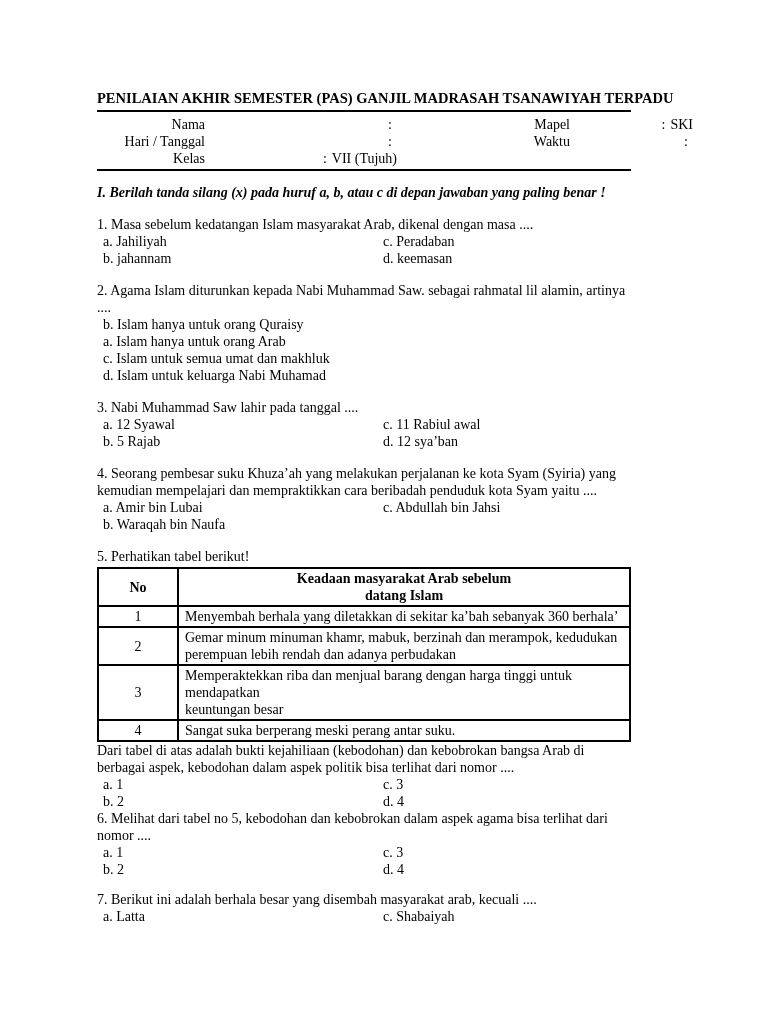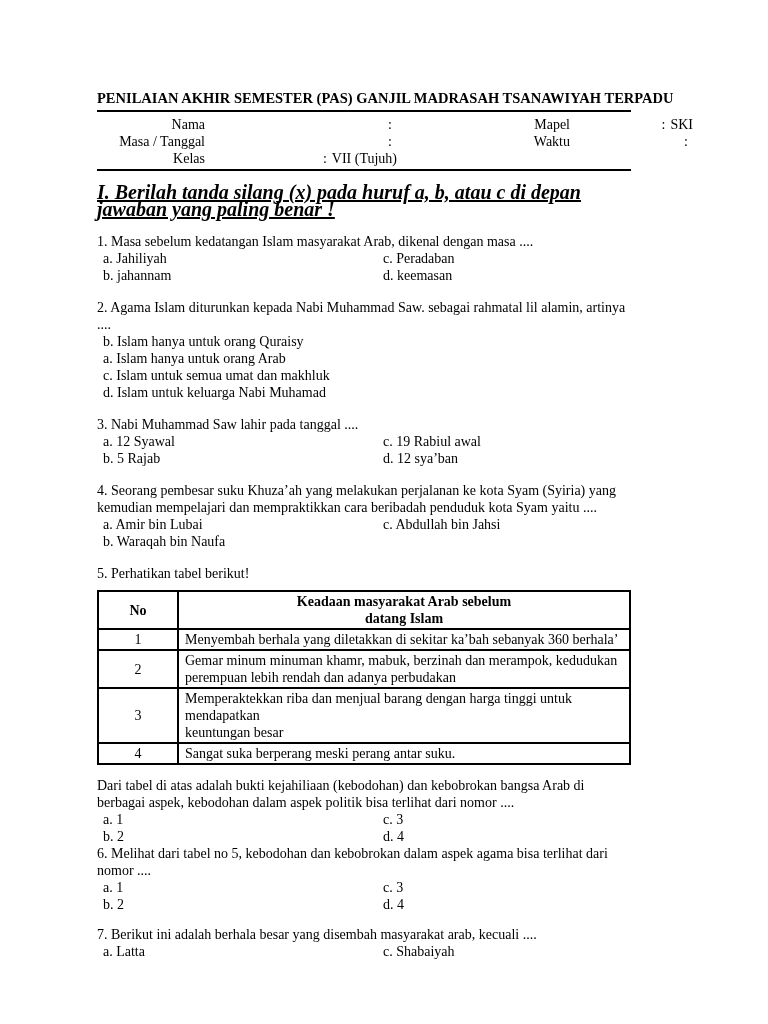--- a/index.html
+++ b/index.html
@@ -29,56 +29,56 @@
   }
   .fcol { position:absolute; top:4px; }
   .fcol-left { left:8px; width:292px; }
   .fcol-right { left:303px; width:268px;margin-left:25px; }
   .frow { display:grid; line-height:17px; }
   .fcol-left .frow { grid-template-columns:100px auto; }
   .fcol-right .frow { grid-template-columns:145px auto; }
   .fval { margin-left:5px; }
 
   
-  .instruction { margin-top:13px; font-weight:bold; font-style:italic; font-size:20px;text-decoration:underline; }
+  .instruction { margin-top:13px; font-weight:bold; font-style:italic; font-size:14px; }
 
   
   .q { margin-top:15px; }
   .q-tight { margin-top:0; }
   .q-small { margin-top:13px; }
   .q-text { }
   .opts2 { display:grid; grid-template-columns:280px auto; padding-left:6px; }
   .opts1 { padding-left:6px; }
   .opts1 div { display:block; }
 
   
-  .tbl { border-collapse:collapse; width:100%; margin-top:8px; }
+  .tbl { border-collapse:collapse; width:100%; margin-top:2px; }
   .tbl th, .tbl td { border:2px solid #000; font-size:14px; line-height:17px; vertical-align:middle; }
   .tbl th { font-weight:bold; text-align:center; white-space:pre-line; padding:1px 6px; }
   .no-cell { width:80px; text-align:center; }
   .desc-cell { padding:1px 6px; white-space:pre-line; }
-  .after-table { margin-top:12px; }
+  .after-table { margin-top:0; }
 </style>
 </head>
 <body>
 
 <div class="page">
 
   <div class="title-block">
     <div>PENILAIAN AKHIR SEMESTER (PAS) GANJIL MADRASAH TSANAWIYAH TERPADU</div>
   </div>
 
   <div class="info-form">
     <div class="fcol fcol-left">
       <div class="frow">
         <span>Nama</span>
         <span><span>:</span><span class="fval"></span></span>
       </div>
       <div class="frow">
-        <span>Masa / Tanggal</span>
+        <span>Hari / Tanggal</span>
         <span><span>:</span><span class="fval"></span></span>
       </div>
       <div class="frow">
         <span>Kelas</span>
         <span><span>:</span><span class="fval">VII (Tujuh)</span></span>
       </div>
     </div>
     <div class="fcol fcol-right">
       <div class="frow">
         <span>Mapel</span>
@@ -110,21 +110,21 @@
       <div>a. Islam hanya untuk orang Arab</div>
       <div>c. Islam untuk semua umat dan makhluk</div>
       <div>d. Islam untuk keluarga Nabi Muhamad</div>
     </div>
   </div>
 
   <div class="q">
     <div class="q-text">3. Nabi Muhammad Saw lahir pada tanggal ....</div>
     <div class="opts2">
       <div>a. 12 Syawal</div>
-      <div>c. 19 Rabiul awal</div>
+      <div>c. 11 Rabiul awal</div>
       <div>b. 5 Rajab</div>
       <div>d. 12 sya’ban</div>
     </div>
   </div>
 
   <div class="q">
     <div class="q-text">4. Seorang pembesar suku Khuza’ah yang melakukan perjalanan ke kota Syam (Syiria) yang kemudian mempelajari dan mempraktikkan cara beribadah penduduk kota Syam yaitu ....</div>
     <div class="opts2">
       <div>a. Amir bin Lubai</div>
       <div>c. Abdullah bin Jahsi</div>

